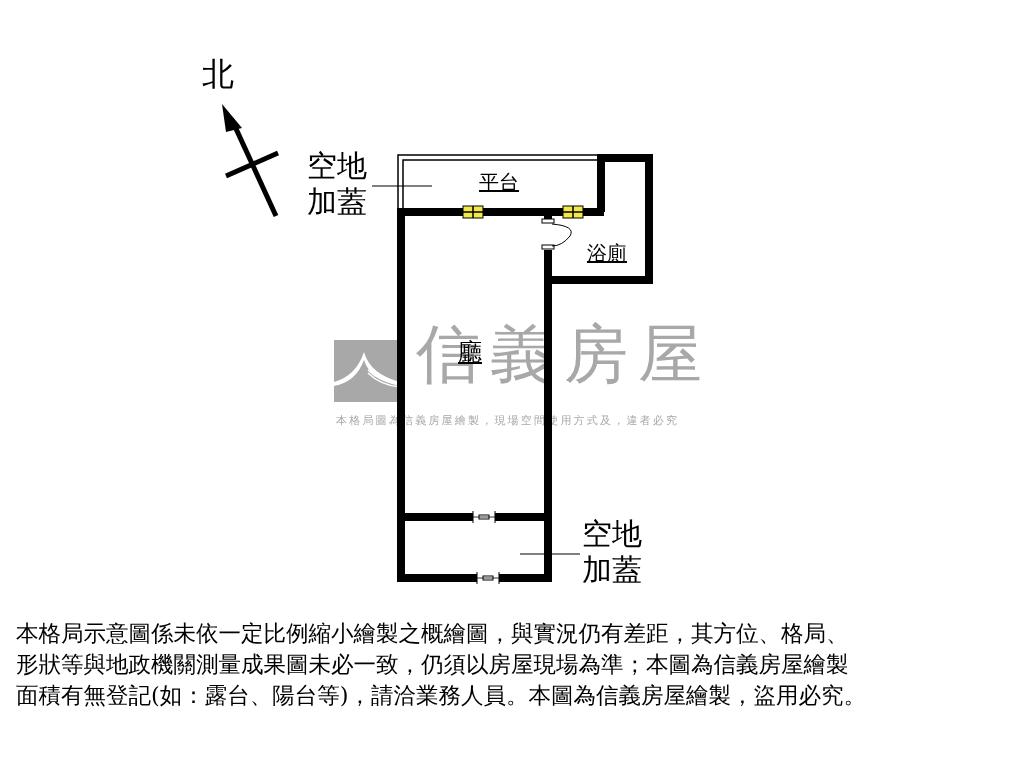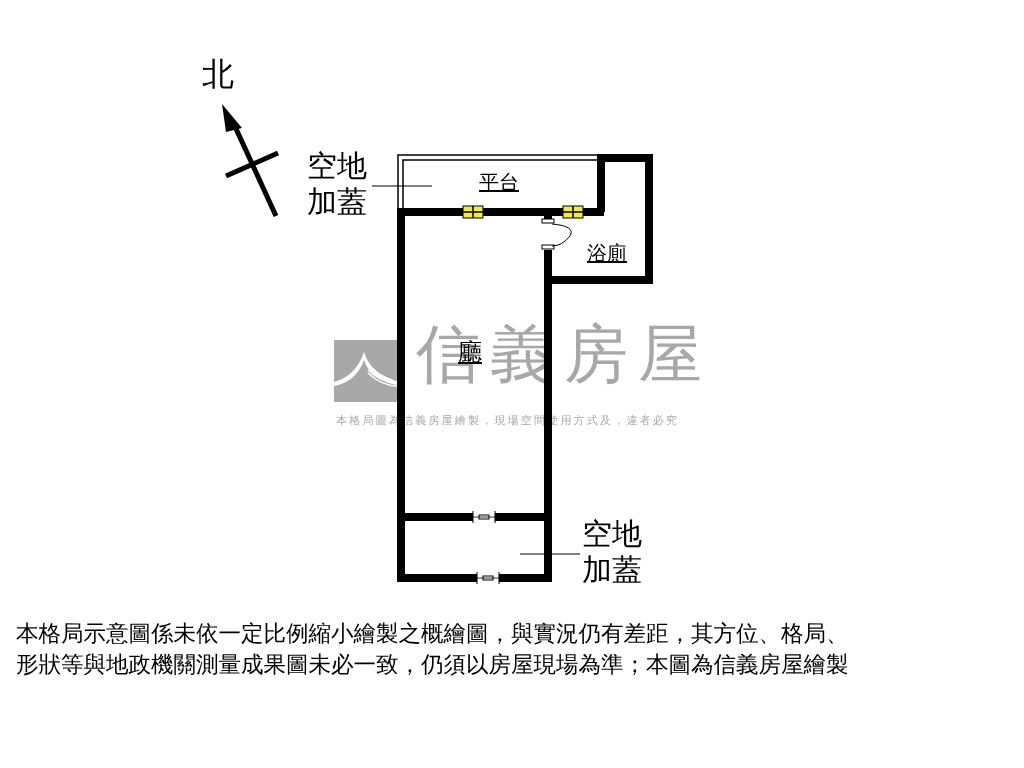--- a/index.html
+++ b/index.html
@@ -105,13 +105,14 @@
 <div class="lbl lbl-room" style="left:479px;top:172px;">平台</div>
 <div class="lbl lbl-room" style="left:587px;top:243px;">浴廁</div>
 <div class="lbl lbl-room" style="left:458px;top:340px;font-size:24px;">廳</div>
 
 <div class="lbl lbl-big" style="left:582px;top:516px;">空地</div>
 <div class="lbl lbl-big" style="left:582px;top:552px;">加蓋</div>
 
 <div class="disclaimer">
   <div>本格局示意圖係未依一定比例縮小繪製之概繪圖，與實況仍有差距，其方位、格局、</div>
   <div>形狀等與地政機關測量成果圖未必一致，仍須以房屋現場為準；本圖為信義房屋繪製</div>
+  <div>面積有無登記(如：露台、陽台等)，請洽業務人員。本圖為信義房屋繪製，盜用必究。</div>
 </div>
 
 </body></html>

